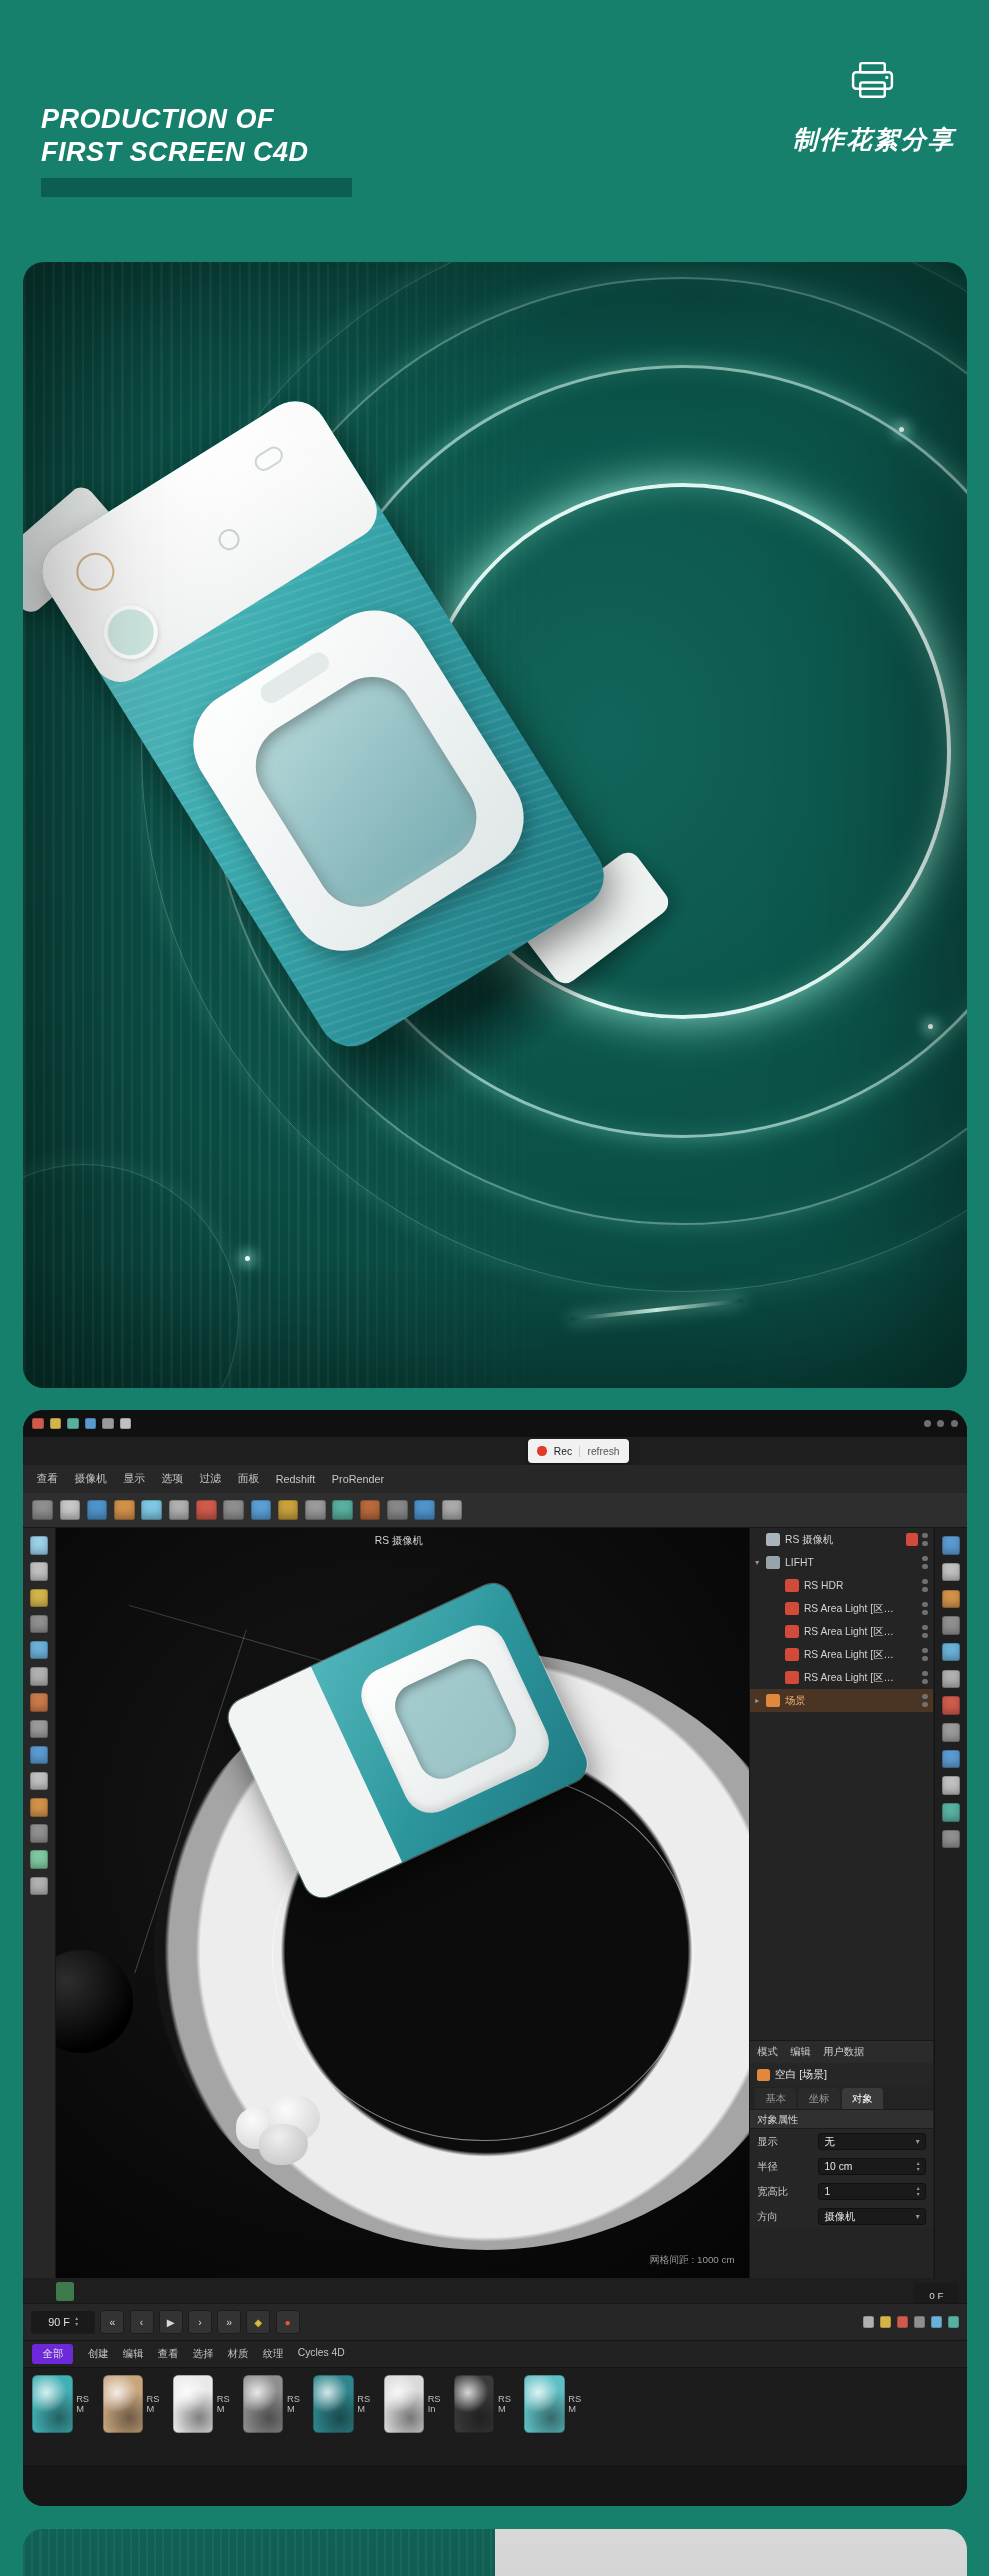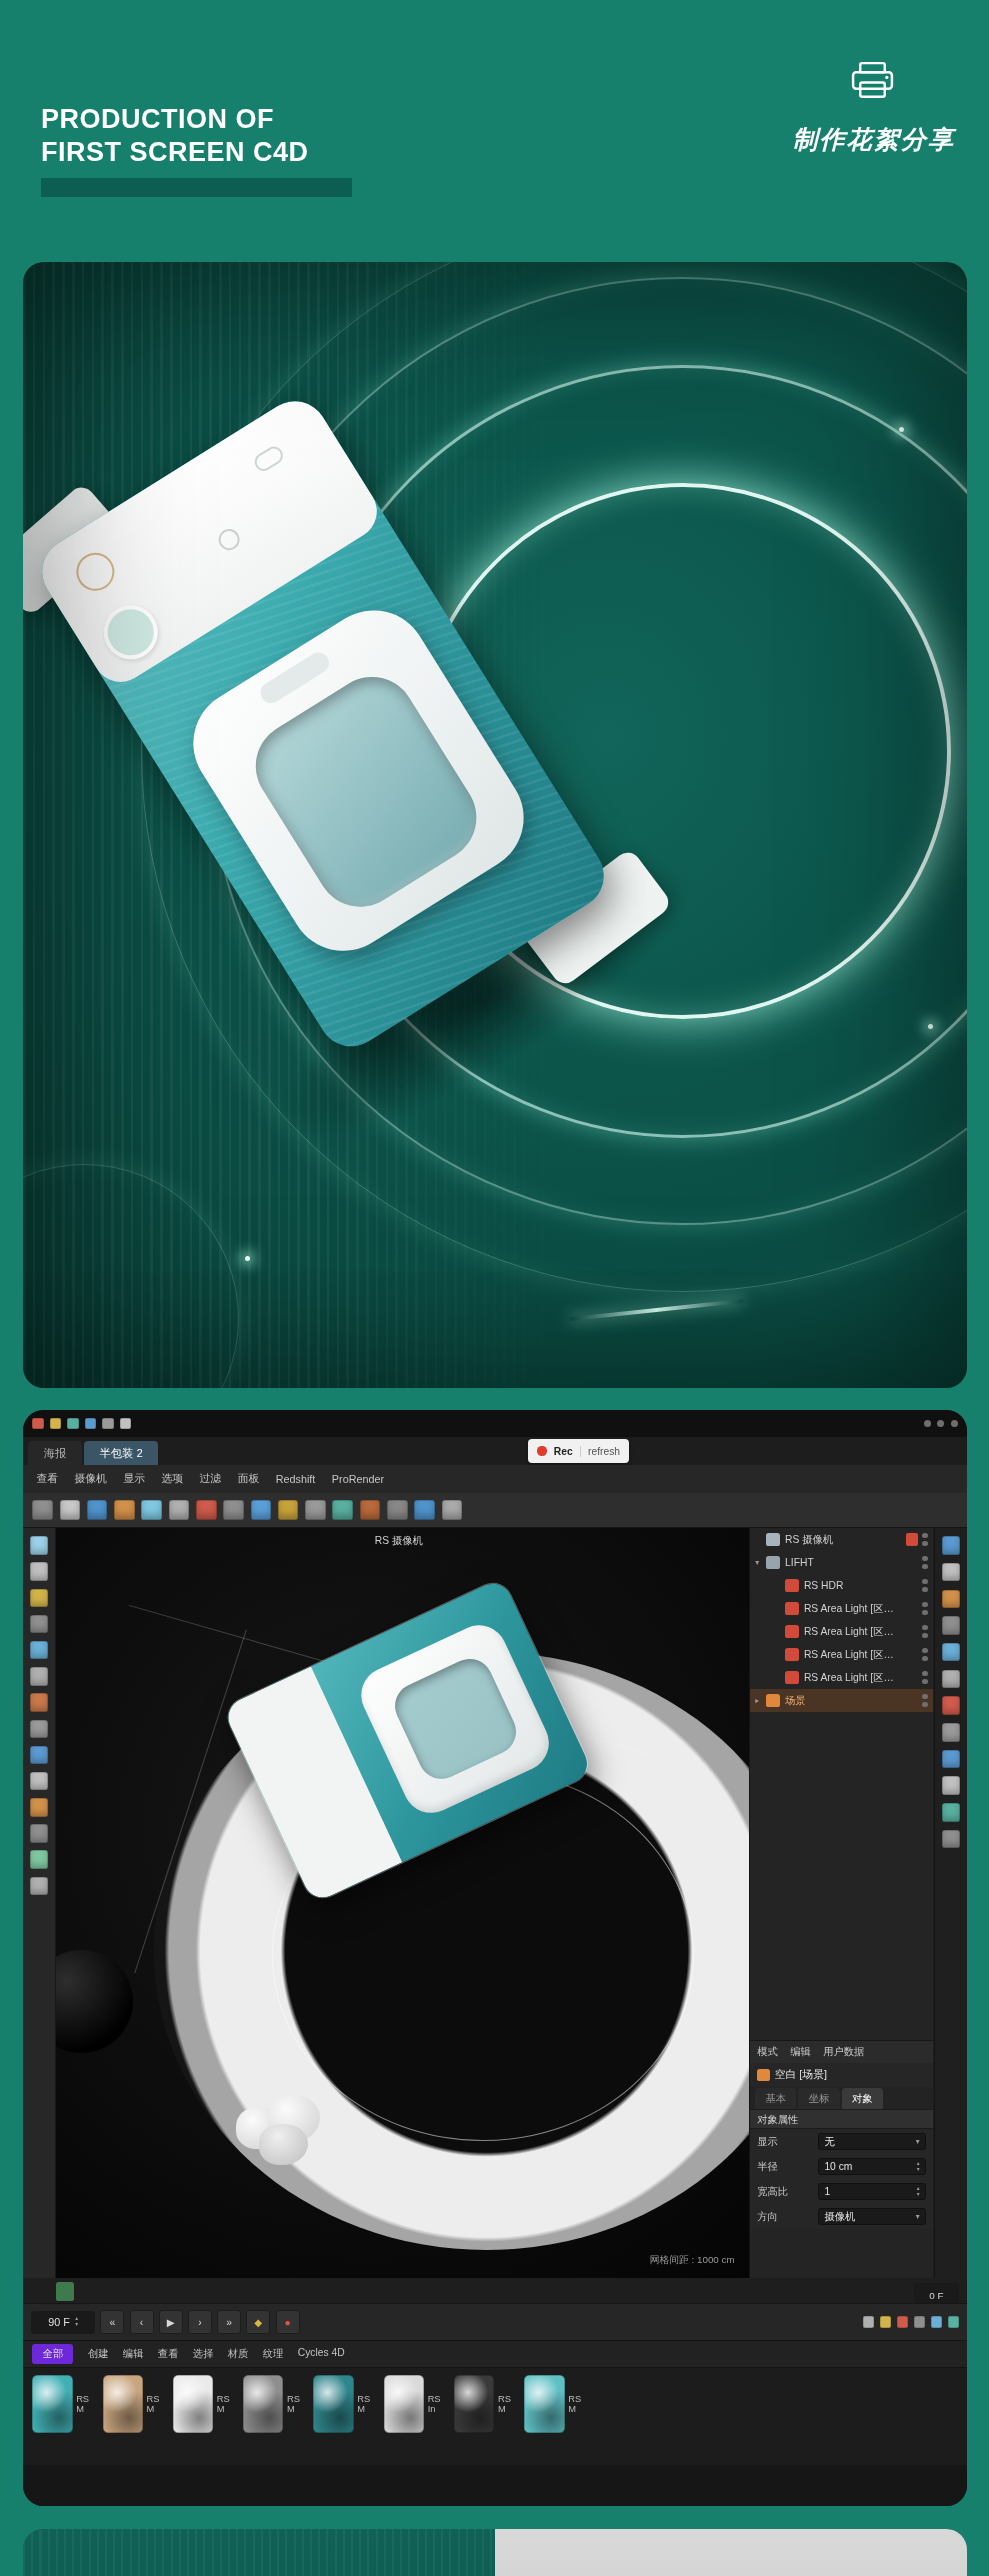--- a/index.html
+++ b/index.html
@@ -5,21 +5,21 @@
   :root{
     --page-bg:#17806c; --title-underline:#0b5e51; --hero-bg:#0a4a41;
     --neon:#b9ffe9; --product-teal:#3aa9ad; --c4d-bg:#1e1e1e; --orange-cloth:#c9722f;
   }
   *{box-sizing:border-box;margin:0;padding:0;}
   html,body{width:989px;background:var(--page-bg);}
   body{font-family:"Liberation Sans","DejaVu Sans",sans-serif;}
   .page{position:relative;width:989px;height:3727px;background:var(--page-bg);overflow:hidden;}
 
   
-  .hdr-title{position:absolute;left:41px;top:103px;color:#fff;font-weight:900;
+  .hdr-title{position:absolute;left:41px;top:103px;color:#fff;font-style:italic;font-weight:900;
     font-size:27px;line-height:33px;letter-spacing:0.5px;}
   .hdr-underline{position:absolute;left:41px;top:178px;width:311px;height:18.5px;background:var(--title-underline);}
   .hdr-icon{position:absolute;left:849px;top:60px;}
   .hdr-sub{position:absolute;right:34px;top:123px;color:#fff;font-style:italic;font-weight:800;font-size:25px;letter-spacing:2.1px;}
 
   
   .panel{position:absolute;left:23px;width:944px;border-radius:20.6px;overflow:hidden;}
   .p1{top:262px;height:1126px;background:
       radial-gradient(ellipse at 62% 42%, #11655a 0%, #0c564c 34%, var(--hero-bg) 68%, #07362f 100%);}
   .p2{top:1410px;height:1096px;background:var(--c4d-bg);}
@@ -73,21 +73,21 @@
   .p2, .p2 *{font-family:"Liberation Sans","DejaVu Sans",sans-serif;}
   .c-titlebar{position:absolute;top:0;left:0;right:0;height:27px;background:#101010;display:flex;align-items:center;gap:6.2px;padding:0 9.3px;}
   .c-titlebar .win{margin-left:auto;display:flex;gap:6.2px;}
   .c-titlebar .win i{width:7.2px;height:7.2px;border-radius:50%;background:#6f6f6f;}
   .sicon{width:11.3px;height:11.3px;border-radius:2.1px;display:inline-block;box-shadow:inset 0 0 0 0.5px rgba(0,0,0,.35);}
   .c-tabs{position:absolute;top:27px;left:0;right:0;height:28px;background:#1d1d1d;display:flex;align-items:flex-end;padding-left:5.2px;}
   .wtab{height:24px;line-height:24px;padding:0 15.5px;font-size:11.3px;color:#b5b5b5;background:#272727;border-radius:4.1px 4.1px 0 0;margin-right:2.1px;}
   .wtab.on{background:#3a5566;color:#fff;}
   .recorder{position:absolute;left:505px;top:29px;height:24px;background:#f1f1f1;border-radius:4.1px;display:flex;align-items:center;gap:7.2px;padding:0 9.3px;box-shadow:0 1px 4.1px rgba(0,0,0,.4);}
   .recdot{width:9.3px;height:9.3px;border-radius:50%;background:#e03c2e;}
-  .reclbl{font-size:10.3px;font-weight:700;color:#222;}
+  .reclbl{font-size:10.3px;font-weight:400;color:#222;}
   .refbtn{font-size:10.3px;color:#555;border-left:1px solid #ccc;padding-left:7.2px;}
   .c-vmenu{position:absolute;top:55px;left:0;right:0;height:29px;background:#272727;border-bottom:1px solid #191919;
     display:flex;align-items:center;gap:16.5px;padding-left:13.4px;font-size:10.8px;color:#c6c6c6;}
   .c-ticons{position:absolute;top:83px;left:0;right:0;height:35px;background:#2e2e2e;border-bottom:1px solid #161616;
     display:flex;align-items:center;gap:6.7px;padding-left:9.3px;}
   .ticon{width:20.6px;height:20.6px;border-radius:3.1px;display:inline-block;box-shadow:inset 0 0 0 0.5px rgba(0,0,0,.4), inset 0 -5.2px 7.2px rgba(0,0,0,.28);}
   .c-main{position:absolute;top:118px;left:0;right:0;height:750px;}
   .c-lstrip{position:absolute;left:0;top:0;bottom:0;width:33px;background:#272727;border-right:1px solid #171717;
     display:flex;flex-direction:column;align-items:center;gap:7.7px;padding-top:8.2px;}
   .micon{width:18.5px;height:18.5px;border-radius:3.1px;display:inline-block;box-shadow:inset 0 0 0 0.5px rgba(0,0,0,.4), inset 0 -4.1px 6.2px rgba(0,0,0,.25);}
@@ -246,25 +246,20 @@
         <span class="sicon" style="background-color: rgb(192, 192, 192);"></span>
       </div>
     <div class="c-titlebar" style="background:transparent;pointer-events:none;">
       <span class="win">
           <i></i>
           <i></i>
           <i></i>
         </span>
     </div>
 
-    <div class="c-tabs">
-
-    <div class="wtab"><span>海报</span></div>
-        <div class="wtab on"><span>半包装 2</span></div>
-      </div>
 
     <div class="recorder">
       <span class="recdot"></span>
       <span class="reclbl">Rec</span>
       <span class="refbtn">refresh</span>
     </div>
 
     <div class="c-vmenu">
 
     <span class="vmi">查看</span>

